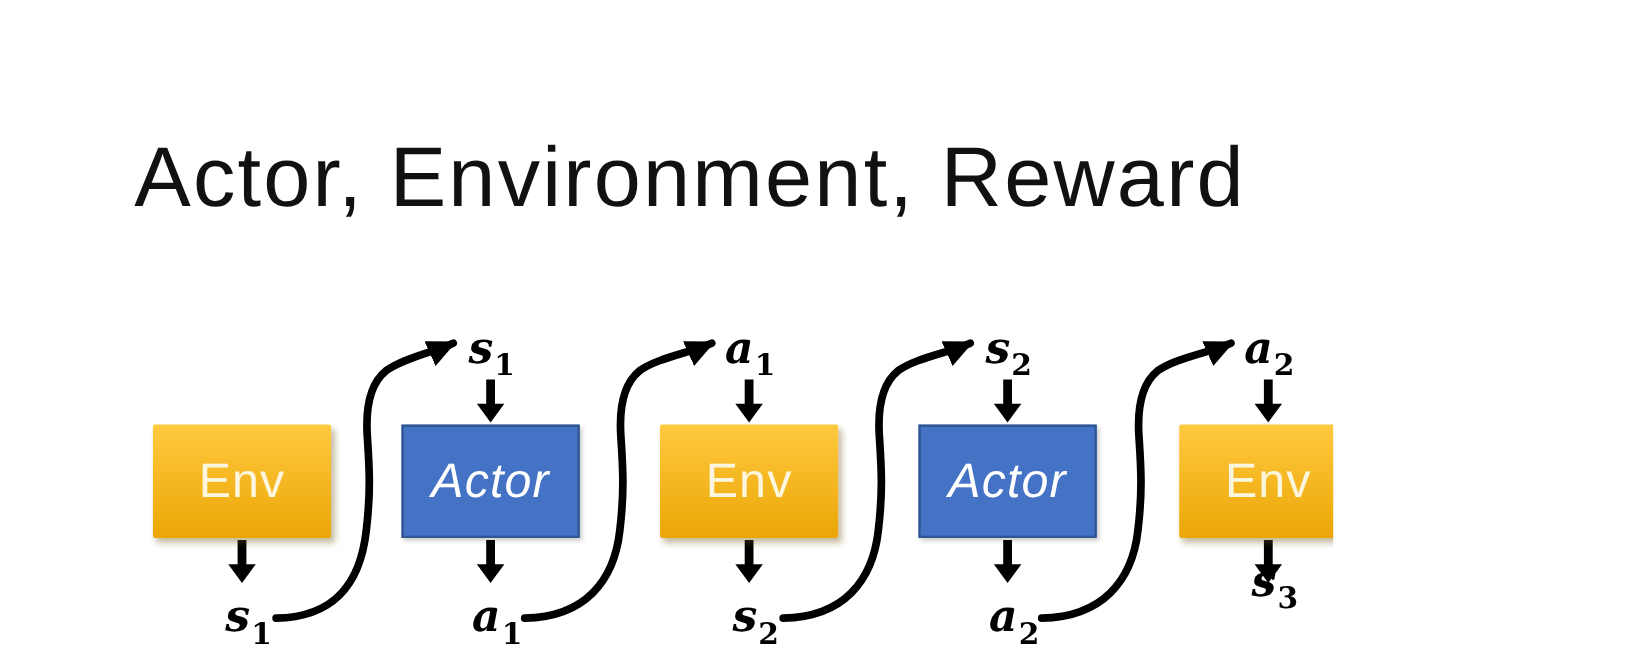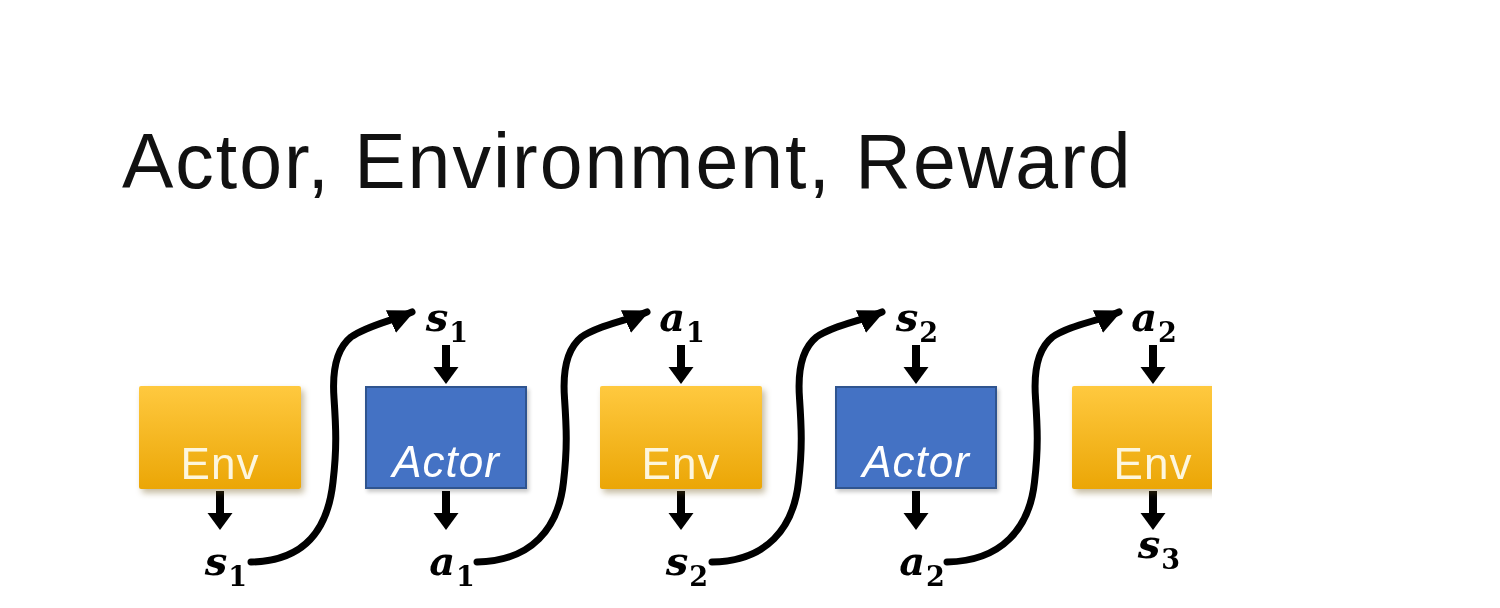--- a/index.html
+++ b/index.html
@@ -1,21 +1,21 @@
 <!DOCTYPE html>
 <html style="--title-color: #111111; --env-top: #FFC93F; --env-bot: #EBA606; --env-text: #FDF6DE; --actor-fill: #4472C4; --actor-border: #2F548F; --actor-text: #FFFFFF;"><head>
 <meta charset="utf-8">
 <style>
   html,body{margin:0;padding:0;background:#fff;}
   .slide{position:relative;width:1212px;height:608px;background:#ffffff;overflow:hidden;
          font-family:"Liberation Sans",sans-serif;}
   .title{position:absolute;left:122px;top:123px;margin:0;font-size:77px;font-weight:300;
          letter-spacing:2px;line-height:1;color:var(--title-color,#111);white-space:nowrap;}
   .arrows{position:absolute;left:0;top:0;width:1500px;height:608px;}
-  .box{position:absolute;display:flex;align-items:flex-end;justify-content:center;
+  .box{position:absolute;display:flex;align-items:center;justify-content:center;
        font-size:44px;font-weight:300;letter-spacing:1px;}
   .box.env{background:linear-gradient(180deg,var(--env-top,#FFC93F),var(--env-bot,#EBA606));
        color:var(--env-text,#FDF6DE);border-radius:2px;
        box-shadow:3px 4px 6px rgba(110,85,20,0.40);}
   .box.actor{background:var(--actor-fill,#4472C4);color:var(--actor-text,#fff);
        border:2.5px solid var(--actor-border,#2F548F);box-sizing:border-box;
        box-shadow:2px 3px 4px rgba(0,0,0,0.22);font-style:italic;}
   .mlabel{position:absolute;transform:translate(-50%,-50%);white-space:nowrap;color:#000;
        font-family:"DejaVu Serif","Liberation Serif",serif;font-style:italic;font-size:40px;line-height:1;font-weight:bold;}
   .mlabel sub{font-style:normal;font-size:27px;line-height:0;vertical-align:-11px;margin-left:1px;}
@@ -95,21 +95,21 @@
       <div class="mlabel" style="left: 687px; top: 561px;"><i>s</i><sub>2</sub></div>
       <div class="box actor" style="left: 835px; top: 386px; width: 162px; height: 103px;">
         <span>Actor</span>
       </div>
       <div class="mlabel" style="left: 917px; top: 317px;"><i>s</i><sub>2</sub></div>
       <div class="mlabel" style="left: 922px; top: 561px;"><i>a</i><sub>2</sub></div>
       <div class="box env" style="left: 1072px; top: 386px; width: 162px; height: 103px;">
         <span>Env</span>
       </div>
       <div class="mlabel" style="left: 1154px; top: 317px;"><i>a</i><sub>2</sub></div>
-      <div class="mlabel" style="left: 1159px; top: 544px;"><i>s</i><sub>3</sub></div>
+      <div class="mlabel" style="left: 1159px; top: 529px;"><i>s</i><sub>3</sub></div>
     </div>
   <div class="dots" id="dots">
       <span class="dot"></span>
       <span class="dot"></span>
       <span class="dot"></span>
       <span class="dot grp"></span>
       <span class="dot"></span>
       <span class="dot"></span>
     </div>
 </div>

